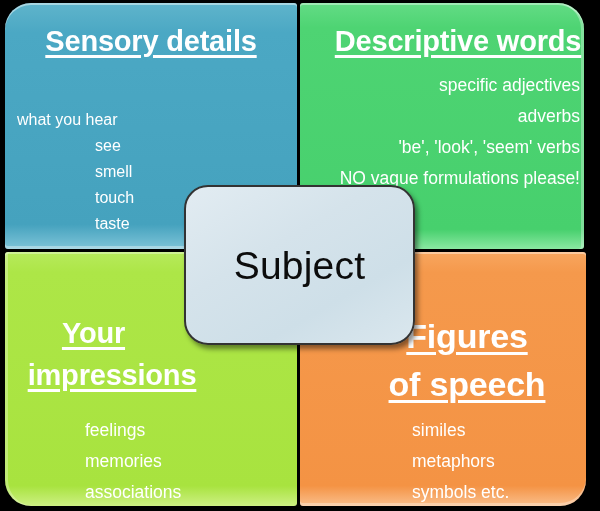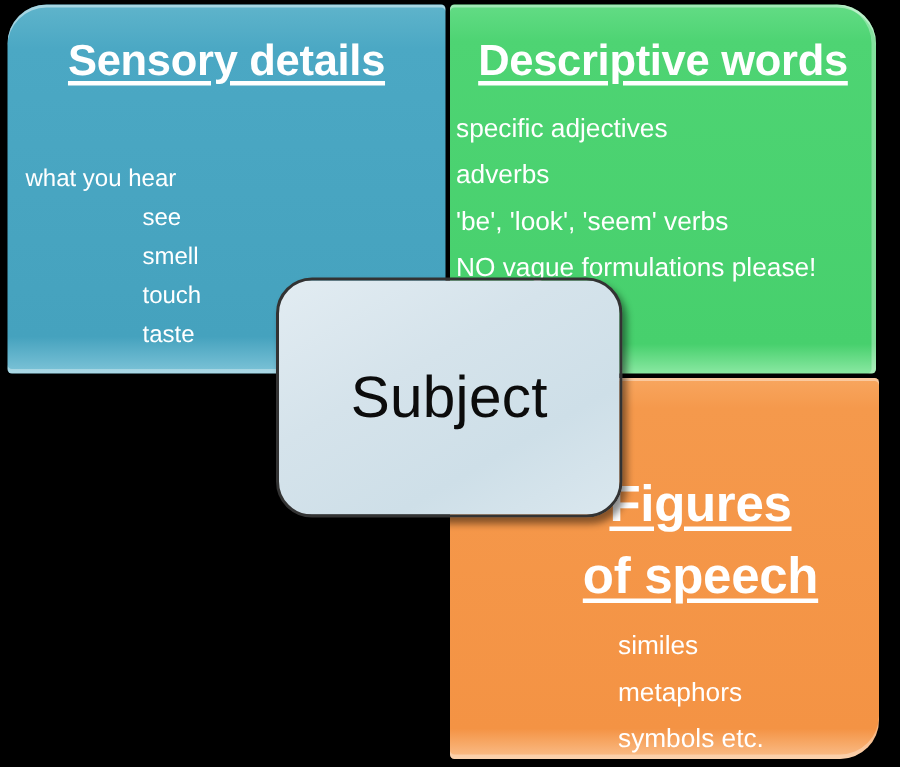--- a/index.html
+++ b/index.html
@@ -86,31 +86,31 @@
     top: 3px;
     width: 284px;
     height: 246px;
     background: linear-gradient(180deg, #63dc85 0%, #4ed473 10%, #47d06d 92%, #8ae8a2 100%);
     border-radius: 3px 26px 3px 3px;
     box-shadow: inset 0 2px 0 rgba(255,255,255,0.40), inset -3px 0 0 rgba(255,255,255,0.30);
   }
   #quad-descriptive .quad-title {
     position: absolute;
     top: 22px;
-    left: 0;
+    left: 16px;
     width: 100%;
     text-align: center;
     font-size: 29px;
   }
   #quad-descriptive .quad-list {
     position: absolute;
     top: 72px;
     left: 4px;
     width: 276px;
-    text-align: left;
+    text-align: right;
     font-size: 17.5px;
   }
   #quad-descriptive .quad-list li { margin-bottom: 10px; }
 
   
   #quad-impressions {
     left: 5px;
     top: 252px;
     width: 292px;
     height: 254px;
@@ -225,20 +225,31 @@
   <div class="quad" id="quad-descriptive">
     <div class="quad-title">Descriptive words</div>
     <ul class="quad-list">
       <li>specific adjectives</li>
       <li>adverbs</li>
       <li>'be', 'look', 'seem' verbs</li>
       <li>NO  vague formulations please!</li>
     </ul>
   </div>
 
+  <div class="quad" id="quad-impressions">
+    <div class="quad-title">
+      <span class="tl1">Your</span>
+      <span class="tl2">impressions</span>
+    </div>
+    <ul class="quad-list">
+      <li>feelings</li>
+      <li>memories</li>
+      <li>associations</li>
+    </ul>
+  </div>
 
   <div class="quad" id="quad-figures">
     <div class="quad-title">
       <span class="tl1">Figures</span>
       <span class="tl2">of speech</span>
     </div>
     <ul class="quad-list">
       <li>similes</li>
       <li>metaphors</li>
       <li>symbols etc.</li>

